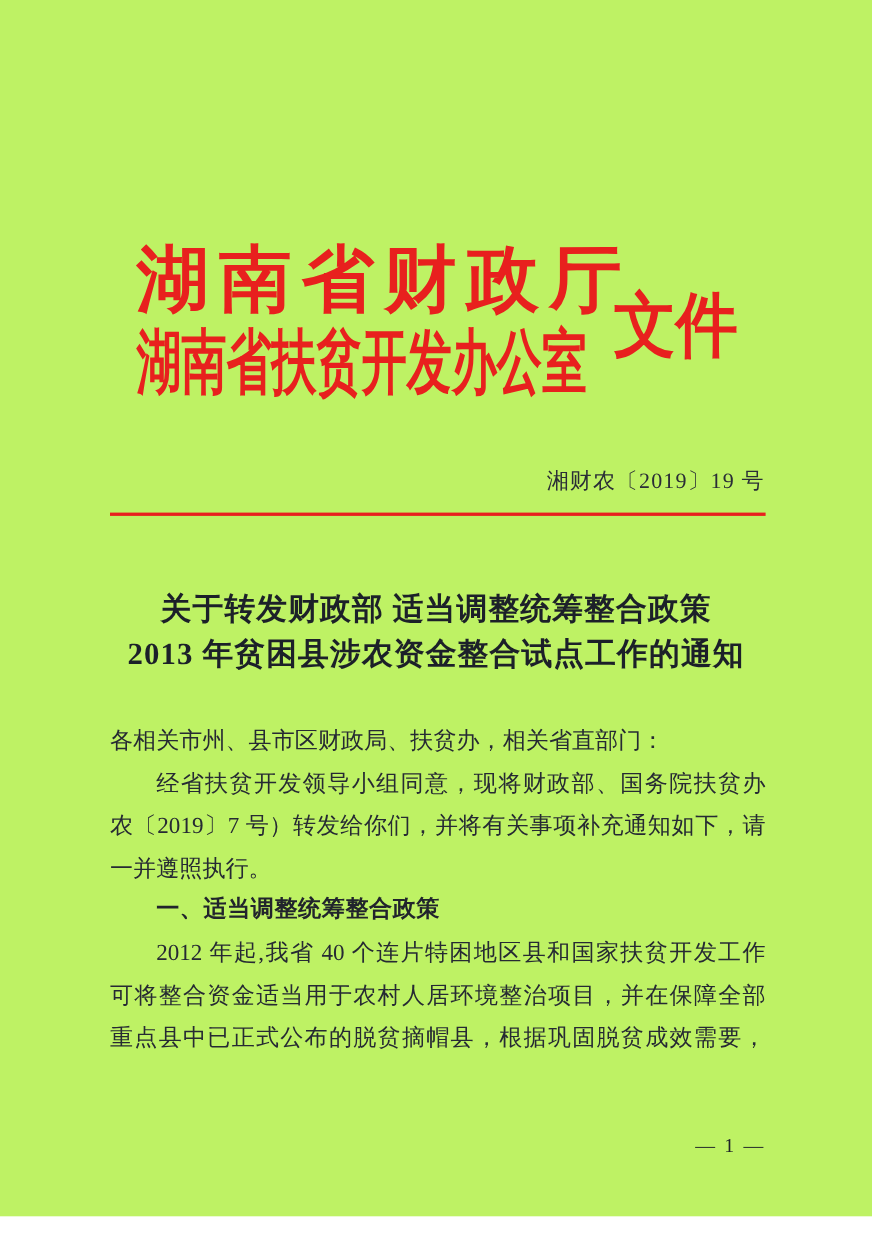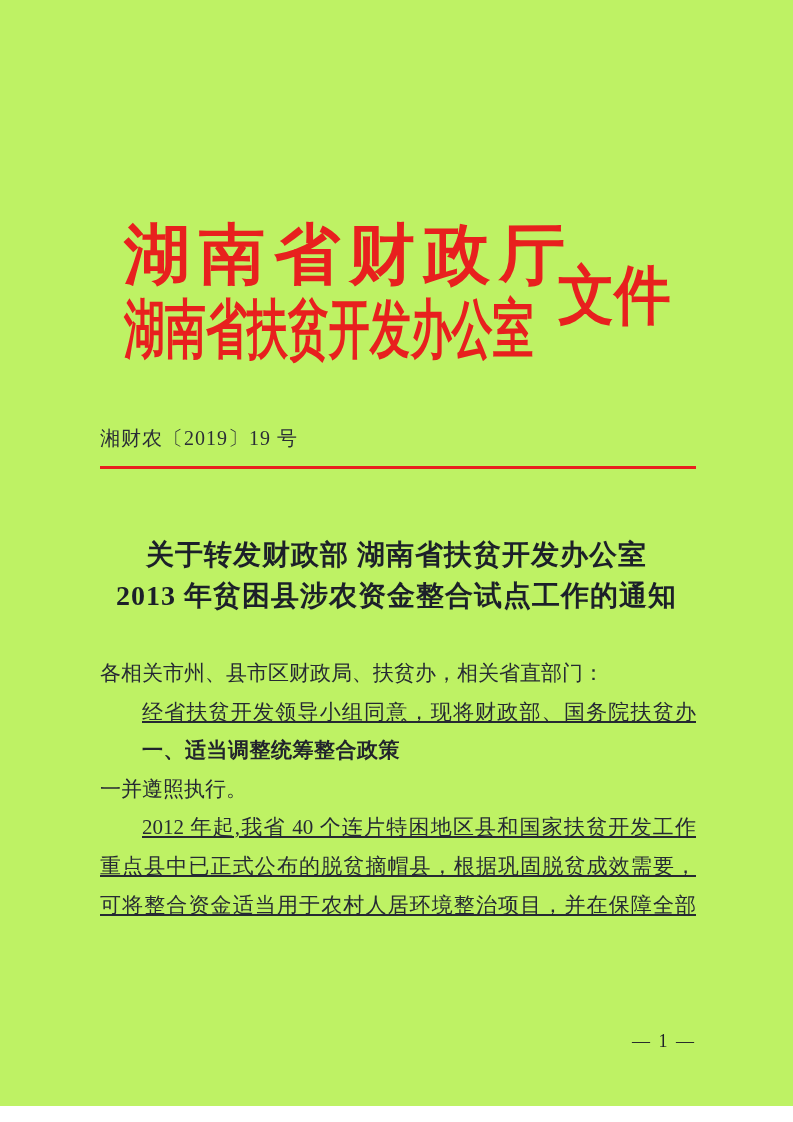--- a/index.html
+++ b/index.html
@@ -53,21 +53,21 @@
     transform: scaleX(0.88);
     transform-origin: 0 0;
   }
 
   
   .doc-number {
     position: absolute;
     top: 427px;
     left: 100px;
     width: 595px;
-    text-align: left;
+    text-align: right;
     font-size: 20px;
     line-height: 22px;
     letter-spacing: 1px;
     color: #2a2d36;
   }
 
   
   .red-line {
     position: absolute;
     top: 466px;
@@ -103,21 +103,20 @@
   .bline {
     line-height: 38.6px;
     height: 38.6px;
     white-space: nowrap;
   }
   .bline.j {
     white-space: normal;
     text-align: justify;
     text-align-last: justify;
     overflow: hidden;
-    text-decoration: underline;
   }
   .bline.ind {
     text-indent: 2em;
   }
   .bline.heading {
     font-family: "Liberation Sans", "DejaVu Sans", sans-serif;
     font-weight: 700;
     color: #21242c;
     letter-spacing: 0.5px;
   }
@@ -144,29 +143,30 @@
 
   <div class="lh-line2">湖南省扶贫开发办公室</div>
 
   <div class="lh-wenjian">文件</div>
 
   <div class="doc-number">湘财农〔2019〕19 号</div>
 
   <div class="red-line"></div>
 
   <div class="title">
-    <div class="title-line">关于转发财政部 湖南省扶贫开发办公室</div>
+    <div class="title-line">关于转发财政部 适当调整统筹整合政策</div>
     <div class="title-line">2013 年贫困县涉农资金整合试点工作的通知</div>
   </div>
 
   <div class="body-text">
     <div class="bline">各相关市州、县市区财政局、扶贫办，相关省直部门：</div>
     <div class="bline ind j">经省扶贫开发领导小组同意，现将财政部、国务院扶贫办</div>
+    <div class="bline j">农〔2019〕7 号）转发给你们，并将有关事项补充通知如下，请</div>
+    <div class="bline">一并遵照执行。</div>
     <div class="bline ind heading">一、适当调整统筹整合政策</div>
-    <div class="bline">一并遵照执行。</div>
     <div class="bline ind j">2012 年起,我省 40 个连片特困地区县和国家扶贫开发工作</div>
+    <div class="bline j">可将整合资金适当用于农村人居环境整治项目，并在保障全部</div>
     <div class="bline j">重点县中已正式公布的脱贫摘帽县，根据巩固脱贫成效需要，</div>
-    <div class="bline j">可将整合资金适当用于农村人居环境整治项目，并在保障全部</div>
   </div>
 
   <div class="page-number">— 1 —</div>
 
 </div>
 
 </body></html>

